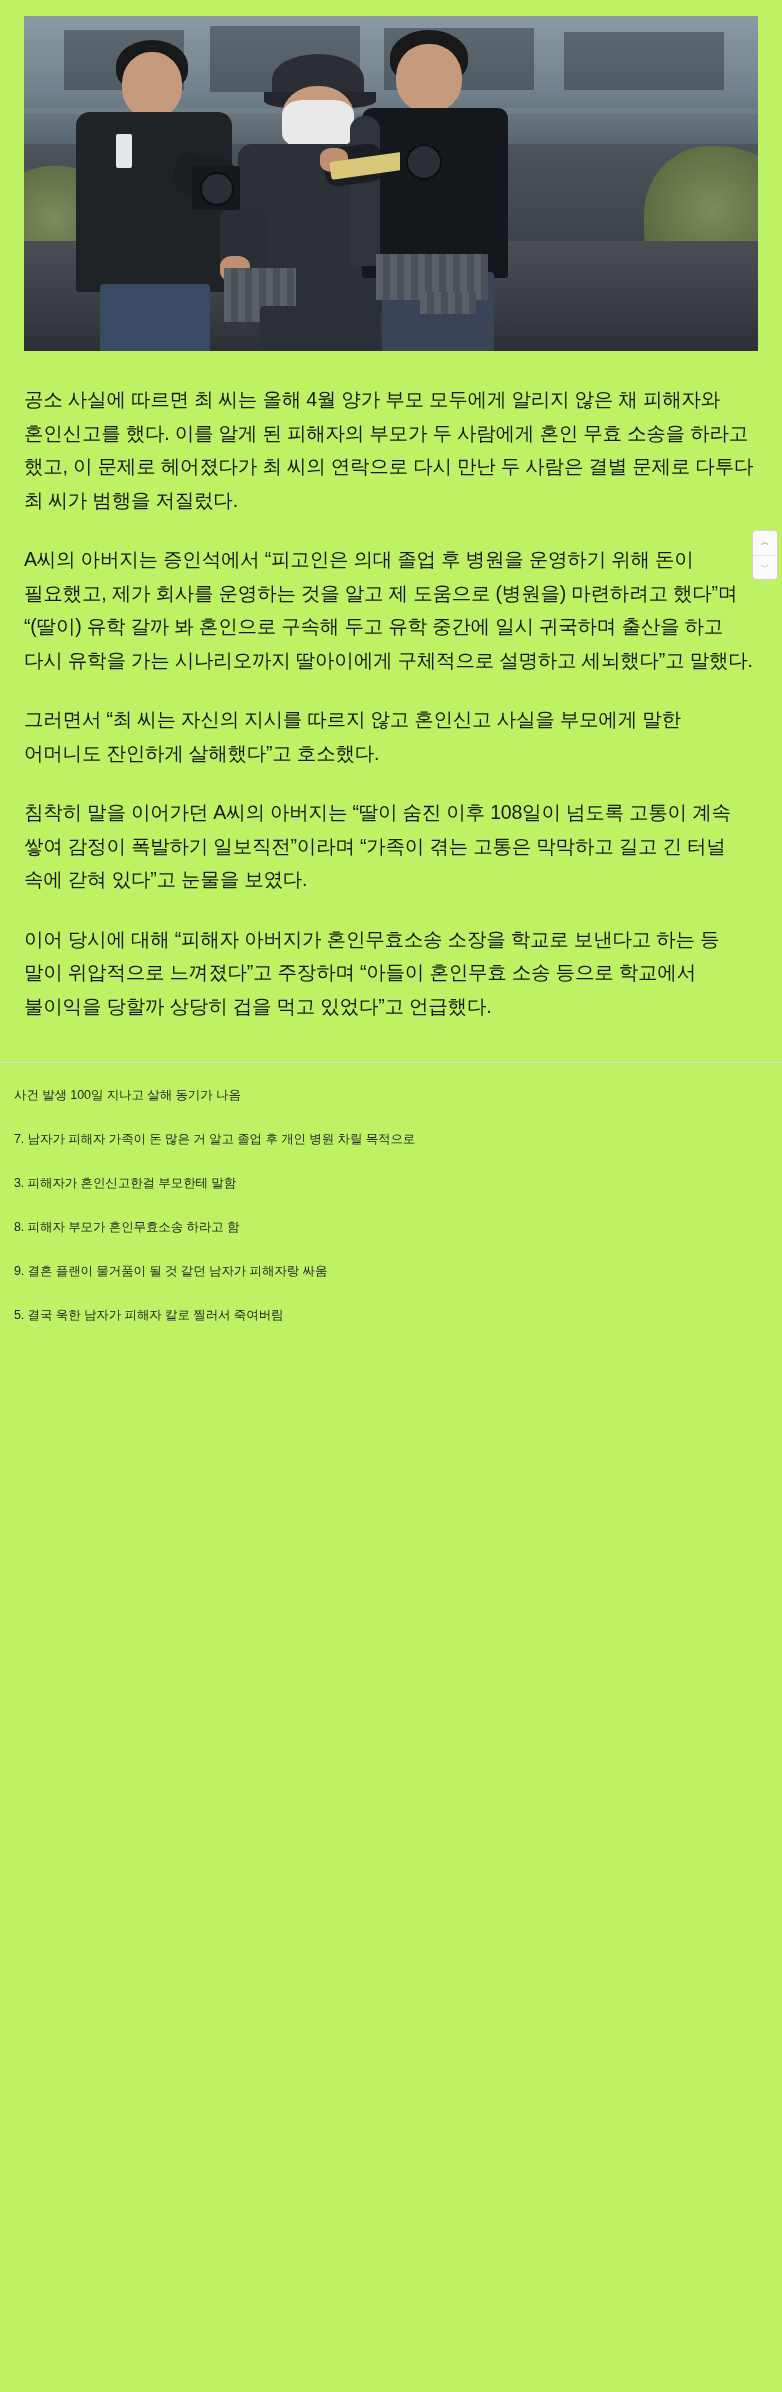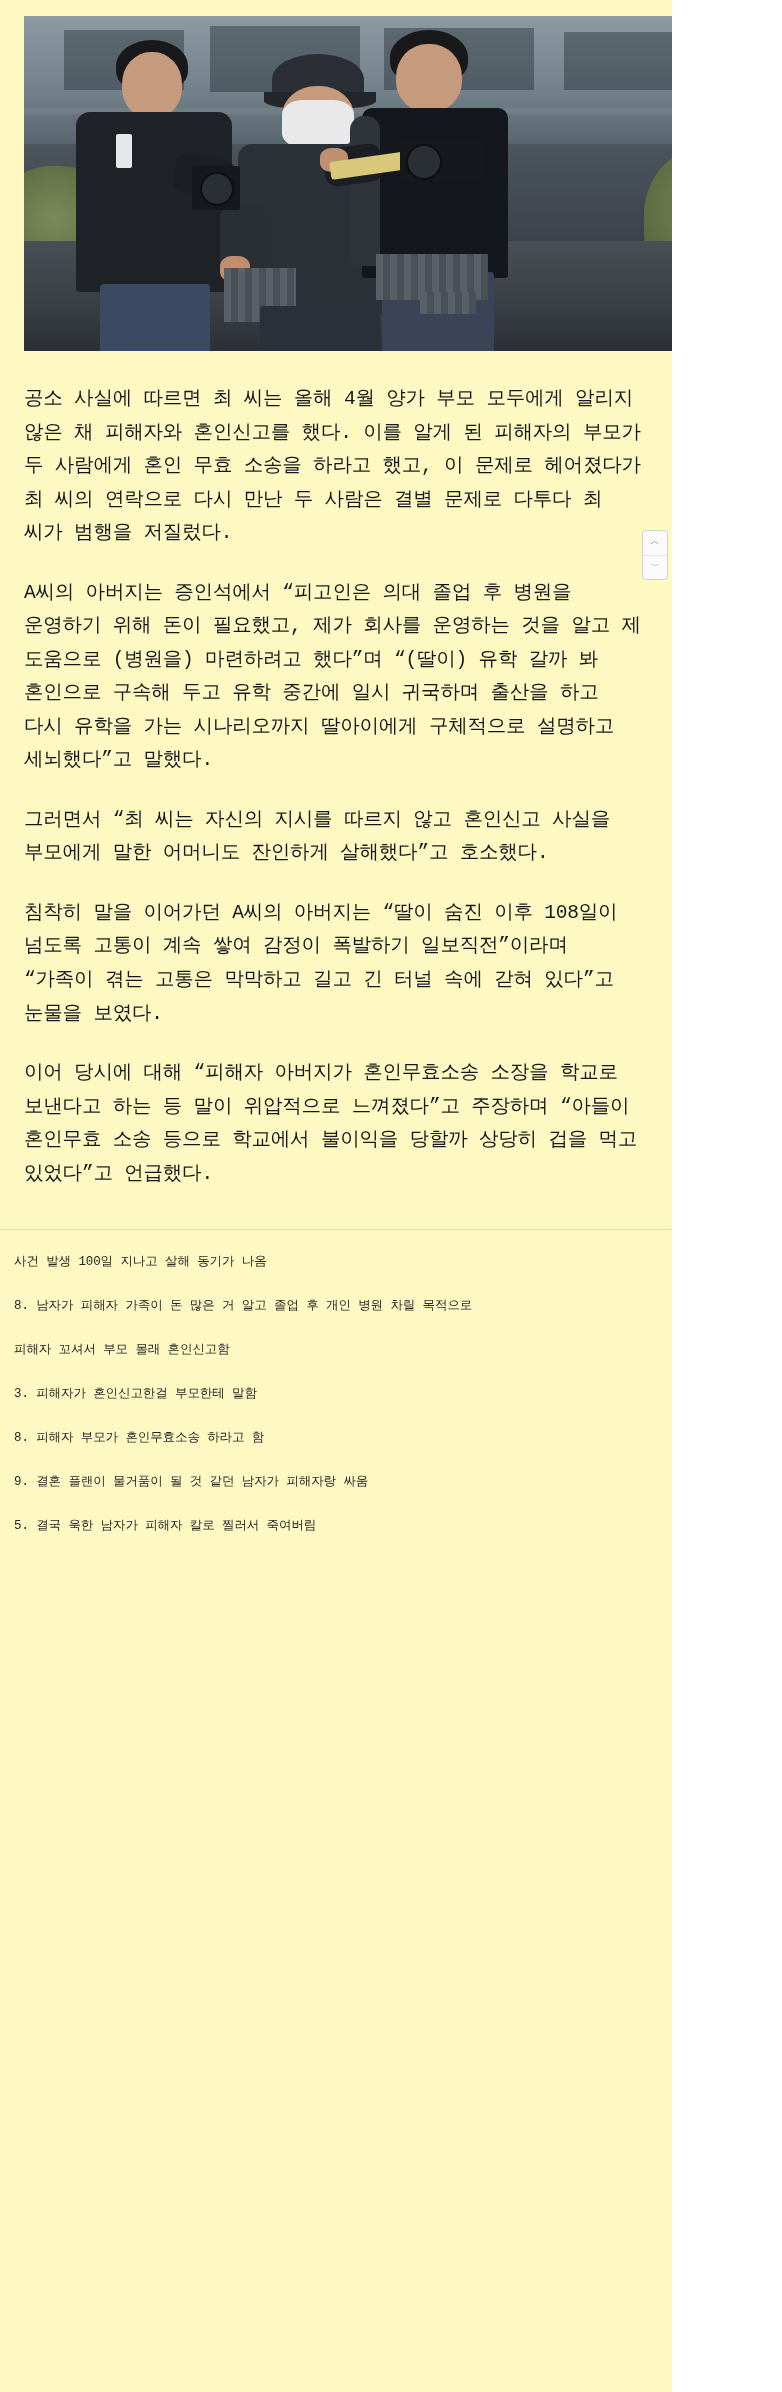--- a/index.html
+++ b/index.html
@@ -7,26 +7,25 @@
     padding: 0;
     background: #ffffff;
   }
   body {
     width: 782px;
     font-family: "Liberation Sans", sans-serif;
     color: #1a1a1a;
     -webkit-font-smoothing: antialiased;
   }
   .page {
-    width: 672px;
+    width: 782px;
     min-height: 2392px;
     position: relative;
-    background: #fef9c3;
+    background: #bef264;
     overflow: hidden;
-    font-family: Liberation Mono, monospace;
   }
 
   
   .photo-wrap {
     padding: 16px 24px 0 24px;
     box-sizing: border-box;
   }
   .photo {
     position: relative;
     width: 734px;
@@ -277,21 +276,20 @@
 
   <div class="scroll-widget">
     <div class="half">︿</div>
     <div class="half">﹀</div>
   </div>
 
   <div class="divider"></div>
 
   <div class="summary">
     <p class="line">사건 발생 100일 지나고 살해 동기가 나옴</p>
-    <p class="line">8. 남자가 피해자 가족이 돈 많은 거 알고 졸업 후 개인 병원 차릴 목적으로</p>
-    <p class="line">피해자 꼬셔서 부모 몰래 혼인신고함</p>
+    <p class="line">7. 남자가 피해자 가족이 돈 많은 거 알고 졸업 후 개인 병원 차릴 목적으로</p>
     <p class="line">3. 피해자가 혼인신고한걸 부모한테 말함</p>
     <p class="line">8. 피해자 부모가 혼인무효소송 하라고 함</p>
     <p class="line">9. 결혼 플랜이 물거품이 될 것 같던 남자가 피해자랑 싸움</p>
     <p class="line">5. 결국 욱한 남자가 피해자 칼로 찔러서 죽여버림</p>
   </div>
 
 </div>
 
 </body></html>

